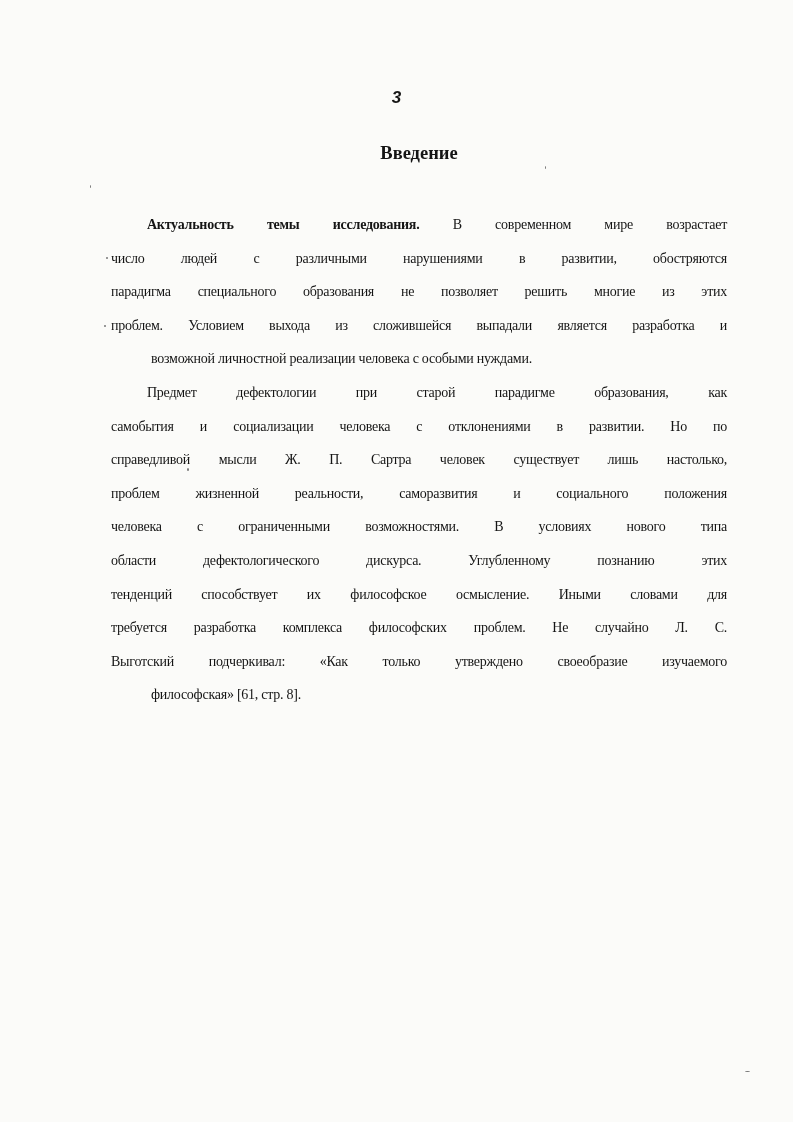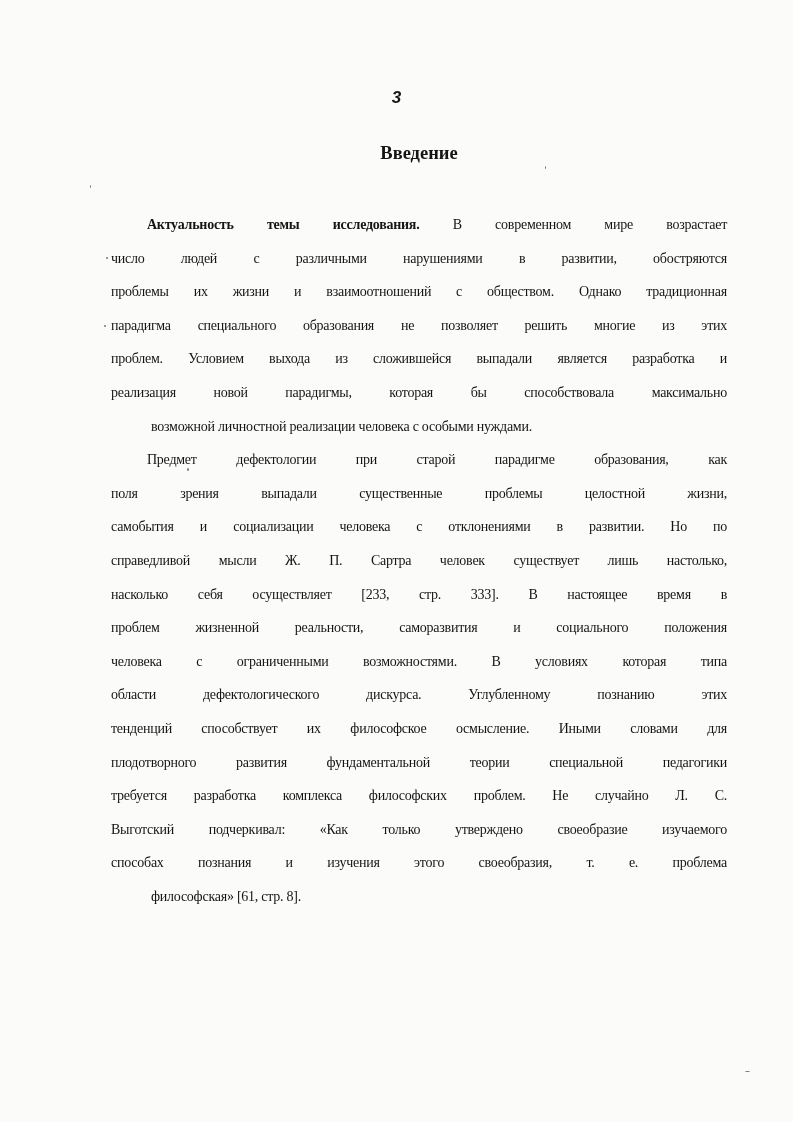--- a/index.html
+++ b/index.html
@@ -36,40 +36,34 @@
 </head>
 <body>
 
 <div class="page-number">3</div>
 <div class="heading">Введение</div>
 
 <div class="body-text">
   <p class="para">
     <span class="line first"><span class="lead">Актуальность темы исследования.</span><span> В современном мире возрастает</span></span>
     <span class="line">число людей с различными нарушениями в развитии, обостряются</span>
-    <span class="line">проблемы их жизни и взаимоотношений с обществом. Однако традиционная</span>
     <span class="line">парадигма специального образования не позволяет решить многие из этих</span>
     <span class="line">проблем. Условием выхода из сложившейся выпадали является разработка и</span>
-    <span class="line">реализация новой парадигмы, которая бы способствовала максимально</span>
     <span class="line last">возможной личностной реализации человека с особыми нуждами.</span>
   </p>
   <p class="para">
     <span class="line first">Предмет дефектологии при старой парадигме образования, как</span>
-    <span class="line">поля зрения выпадали существенные проблемы целостной жизни,</span>
     <span class="line">самобытия и социализации человека с отклонениями в развитии. Но по</span>
     <span class="line">справедливой мысли Ж. П. Сартра человек существует лишь настолько,</span>
-    <span class="line">насколько себя осуществляет [233, стр. 333]. В настоящее время в</span>
     <span class="line">проблем жизненной реальности, саморазвития и социального положения</span>
-    <span class="line">человека с ограниченными возможностями. В условиях которая типа</span>
+    <span class="line">человека с ограниченными возможностями. В условиях нового типа</span>
     <span class="line">области дефектологического дискурса. Углубленному познанию этих</span>
     <span class="line">тенденций способствует их философское осмысление. Иными словами для</span>
-    <span class="line">плодотворного развития фундаментальной теории специальной педагогики</span>
     <span class="line">требуется разработка комплекса философских проблем. Не случайно Л. С.</span>
     <span class="line">Выготский подчеркивал: «Как только утверждено своеобразие изучаемого</span>
-    <span class="line">способах познания и изучения этого своеобразия, т. е. проблема</span>
     <span class="line last">философская» [61, стр. 8].</span>
   </p>
 </div>
 
 <div class="speck" style="left:106px;top:257px;width:2px;height:2px;"></div>
 <div class="speck" style="left:104px;top:325px;width:2px;height:2px;"></div>
 <div class="speck" style="left:187px;top:468px;width:2px;height:3px;"></div>
 <div class="speck" style="left:745px;top:1071px;width:5px;height:1px;"></div>
 <div class="speck" style="left:545px;top:166px;width:1px;height:3px;"></div>
 <div class="speck" style="left:90px;top:185px;width:1px;height:3px;"></div>

